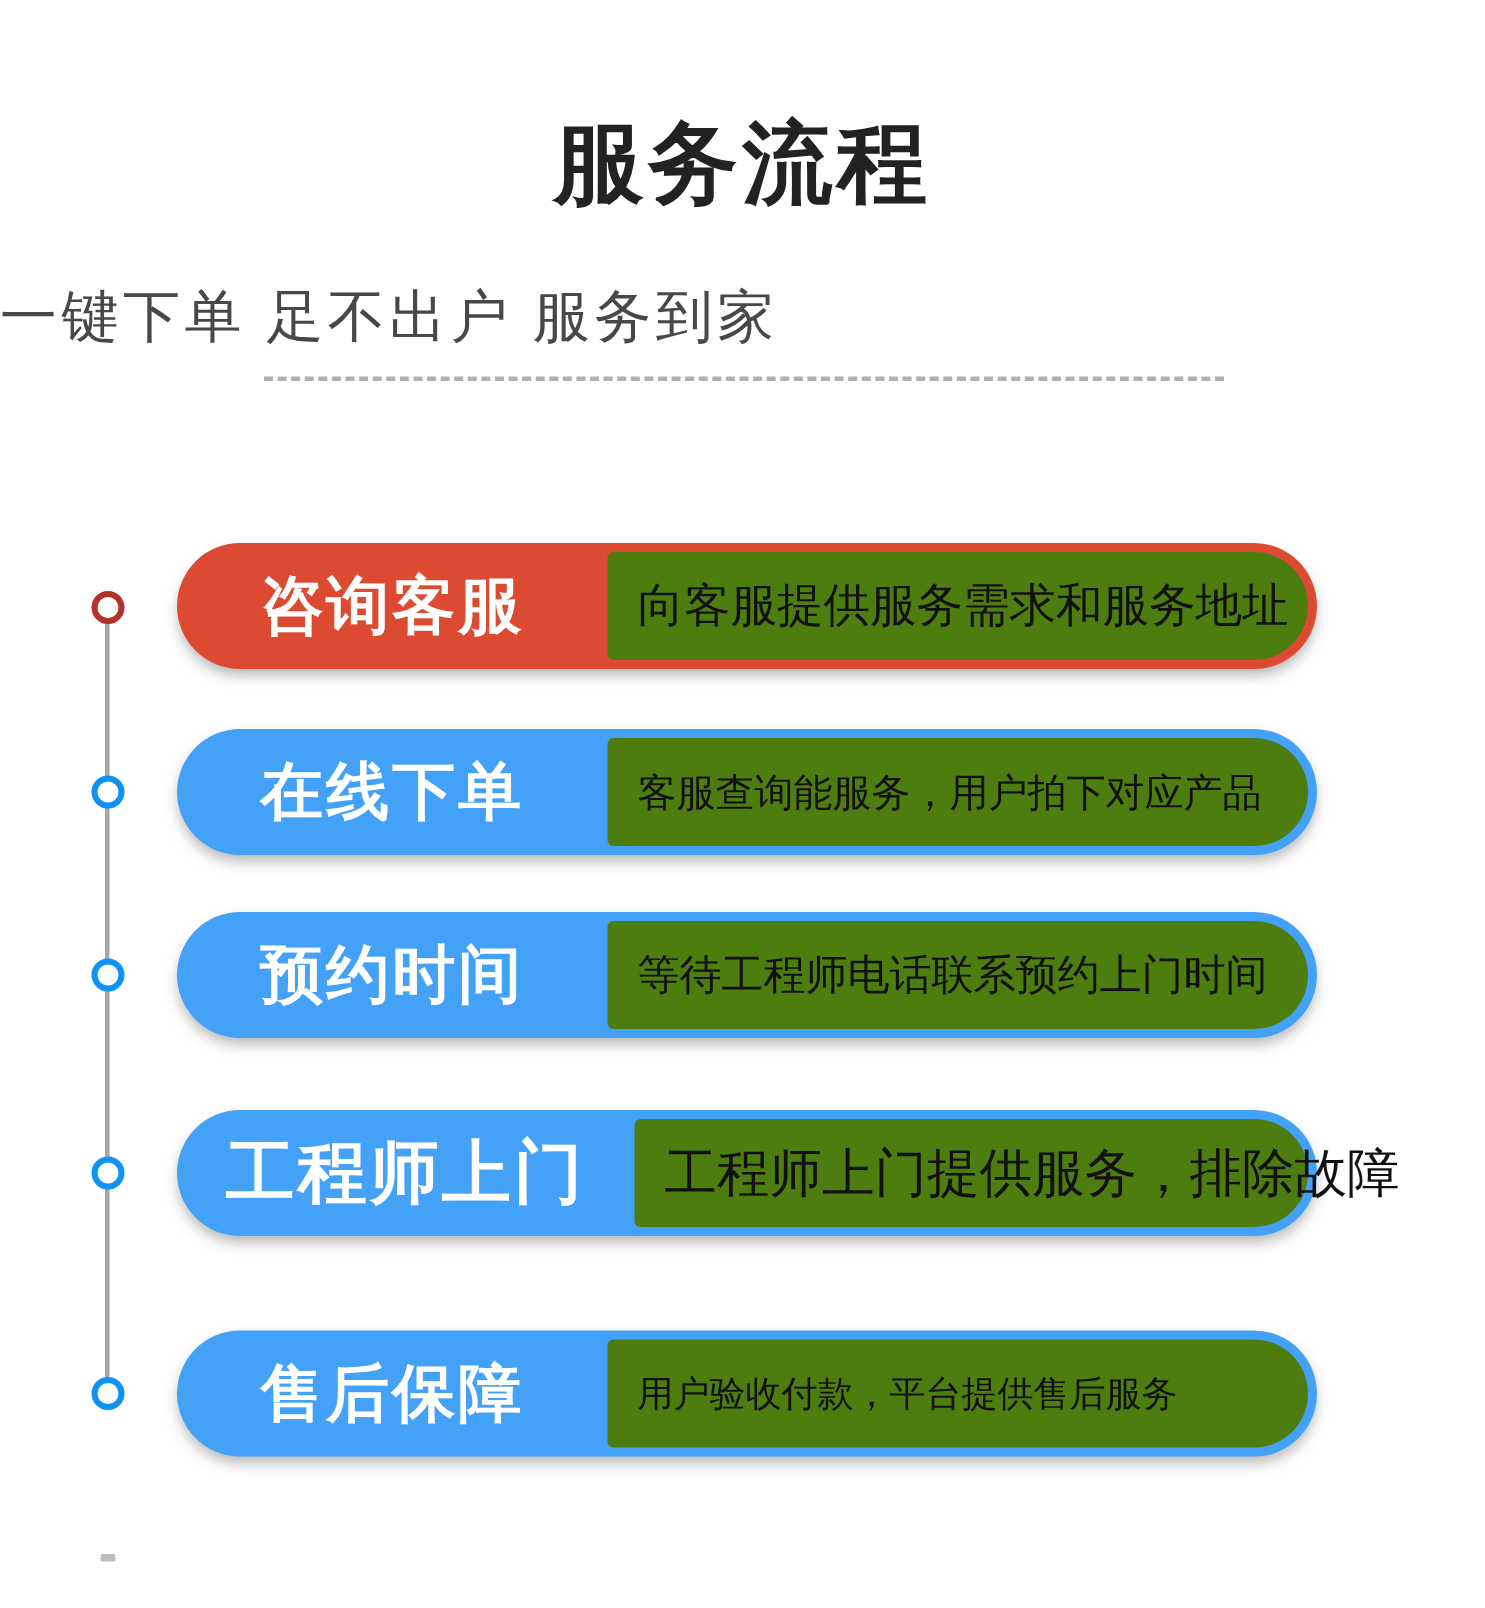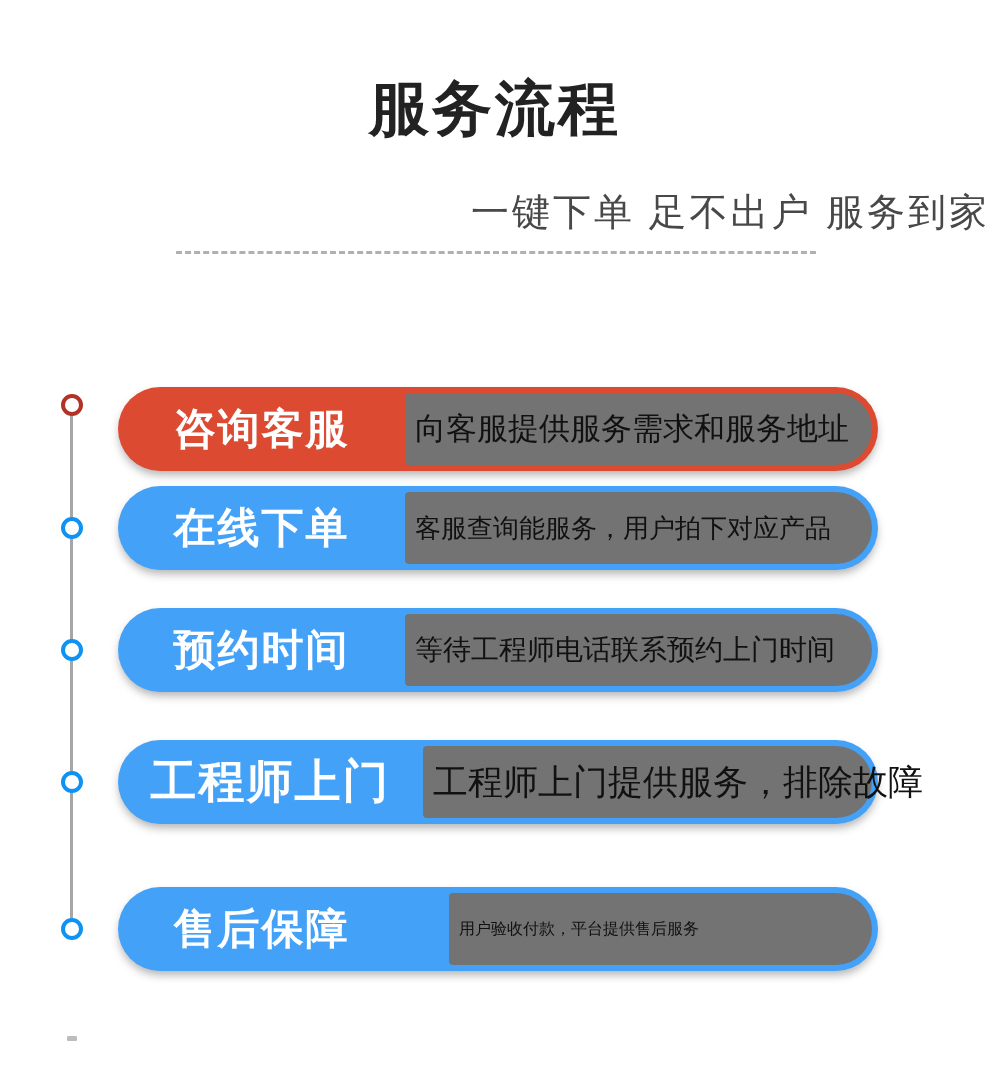--- a/index.html
+++ b/index.html
@@ -5,21 +5,21 @@
   html,body{margin:0;padding:0;background:#ffffff;}
   body{font-family:"Liberation Sans","DejaVu Sans",sans-serif;}
   #canvas{position:relative;width:990px;height:1072px;background:#ffffff;overflow:hidden;margin:0 auto;}
 
   
   .page-title{
     position:absolute;left:0;top:76px;width:990px;text-align:center;
     font-size:60px;font-weight:bold;color:#222222;letter-spacing:3px;line-height:1.1;
   }
   .page-subtitle{
-    position:absolute;left:0;top:192px;width:990px;text-align:right;
+    position:absolute;left:0;top:192px;width:990px;text-align:left;
     font-size:38px;font-weight:normal;color:#484848;letter-spacing:3px;line-height:1.1;
   }
   .divider{
     position:absolute;left:176px;top:251px;width:640px;height:0;
     border-top:3px dashed #b0b0b0;
   }
 
   
   .timeline-line{
     position:absolute;left:70px;top:407px;width:3px;height:521px;background:#a6a6a6;
@@ -34,52 +34,52 @@
   .node-3{top:771px;}
   .node-4{top:918px;}
 
   .stray-mark{
     position:absolute;left:67px;top:1036px;width:10px;height:5px;
     background:#bdbdbd;border-radius:1px;
   }
 
   
   .step{position:absolute;left:118px;width:760px;height:84px;}
-  .step-0{top:387px;}
+  .step-0{top:362px;}
   .step-1{top:486px;}
   .step-2{top:608px;}
   .step-3{top:740px;text-align:right;}
   .step-4{top:887px;}
 
   .pill{
     position:relative;width:100%;height:100%;
     background:var(--accent,#43a1f8);
     border-radius:42px;
     box-shadow:0 5px 9px -1px rgba(40,40,40,0.35);
   }
   .pill-label{
     position:absolute;left:0;top:0;bottom:0;width:287px;
     display:flex;align-items:center;justify-content:center;
     color:#ffffff;font-size:42px;font-weight:bold;letter-spacing:2px;
     white-space:nowrap;
   }
   .pill-panel{
     position:absolute;left:287px;top:6px;bottom:6px;right:6px;
-    background:#737373;border-radius:4px 36px 36px 4px;
+    background:#4d7c0f;border-radius:4px 36px 36px 4px;
     display:flex;align-items:center;
-    padding-left:10px;box-sizing:border-box;
+    padding-left:20px;box-sizing:border-box;
     color:#111111;font-weight:500;white-space:nowrap;
   }
   .step-3 .pill-label{width:305px;font-size:46px;}
   .step-3 .pill-panel{left:305px;}
   .step-0 .pill-panel{font-size:31px;}
   .step-1 .pill-panel{font-size:26px;}
   .step-2 .pill-panel{font-size:28px;}
   .step-3 .pill-panel{font-size:35px;}
-  .step-4 .pill-panel{font-size:16px;margin-left:44px;}
+  .step-4 .pill-panel{font-size:24px;}
 </style>
 </head>
 <body>
 
 <div id="canvas">
 
   <div class="page-title">服务流程</div>
   <div class="page-subtitle">一键下单 足不出户 服务到家</div>
   <div class="divider"></div>
 

